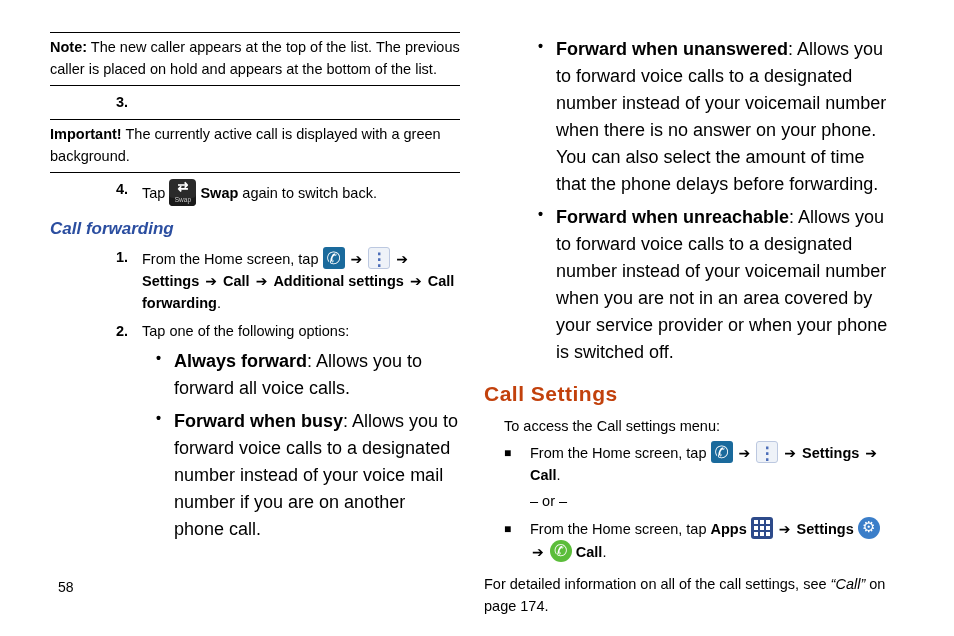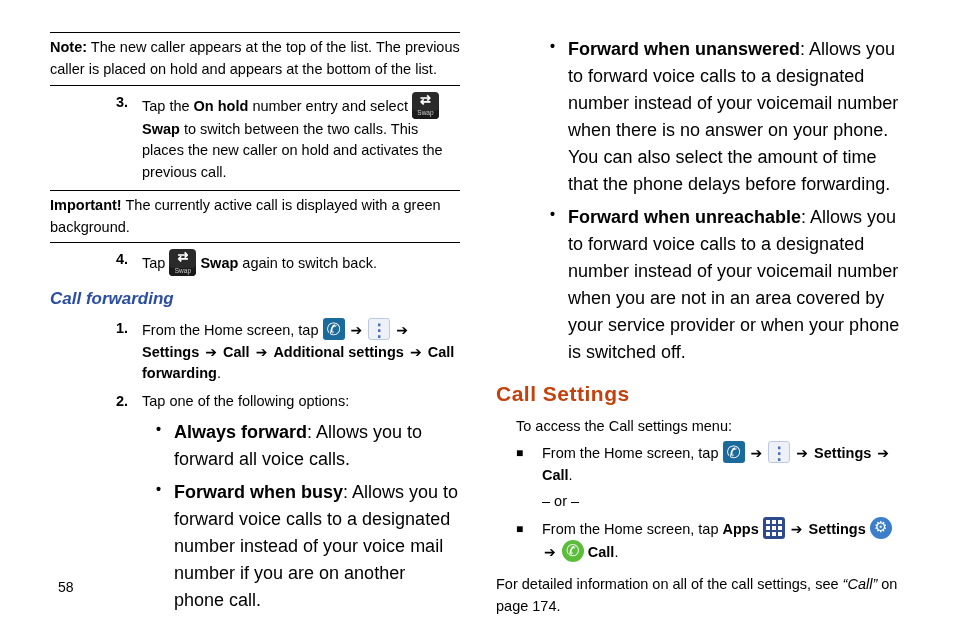--- a/index.html
+++ b/index.html
@@ -9,21 +9,21 @@
     background: #fff;
     font-family: Arial, Helvetica, sans-serif;
     color: #000;
     font-size: 14.5px;
     line-height: 1.5;
     position: relative;
     padding: 30px 40px 20px 50px;
   }
   .cols {
     display: flex;
-    gap: 36px;
+    gap: 24px;
   }
   .col {
     width: 410px;
   }
   .hr {
     border: none;
     border-top: 1.5px solid #000;
     margin: 2px 0;
   }
   .note-block, .important-block {
@@ -235,25 +235,20 @@
     <hr class="hr">
     <div class="note-block">
       <b>Note:</b>
       <span>The new caller appears at the top of the list. The previous caller is placed on hold and appears at the bottom of the list.</span>
       <div class="note-body"></div>
     </div>
     <hr class="hr">
 
     <div class="ol-item indent1">
       <div class="ol-num">3.</div>
-      <div class="ol-body">
-        <span>Tap the </span><b>On hold</b><span> number entry and select </span>
-        <span class="icon swap"></span>
-        <b>Swap</b><span> to switch between the two calls. This places the new caller on hold and activates the previous call.</span>
-      </div>
     </div>
 
     <hr class="hr">
     <div class="important-block">
       <b>Important!</b>
       <span>The currently active call is displayed with a green background.</span>
     </div>
     <hr class="hr">
 
     <div class="ol-item indent1">

